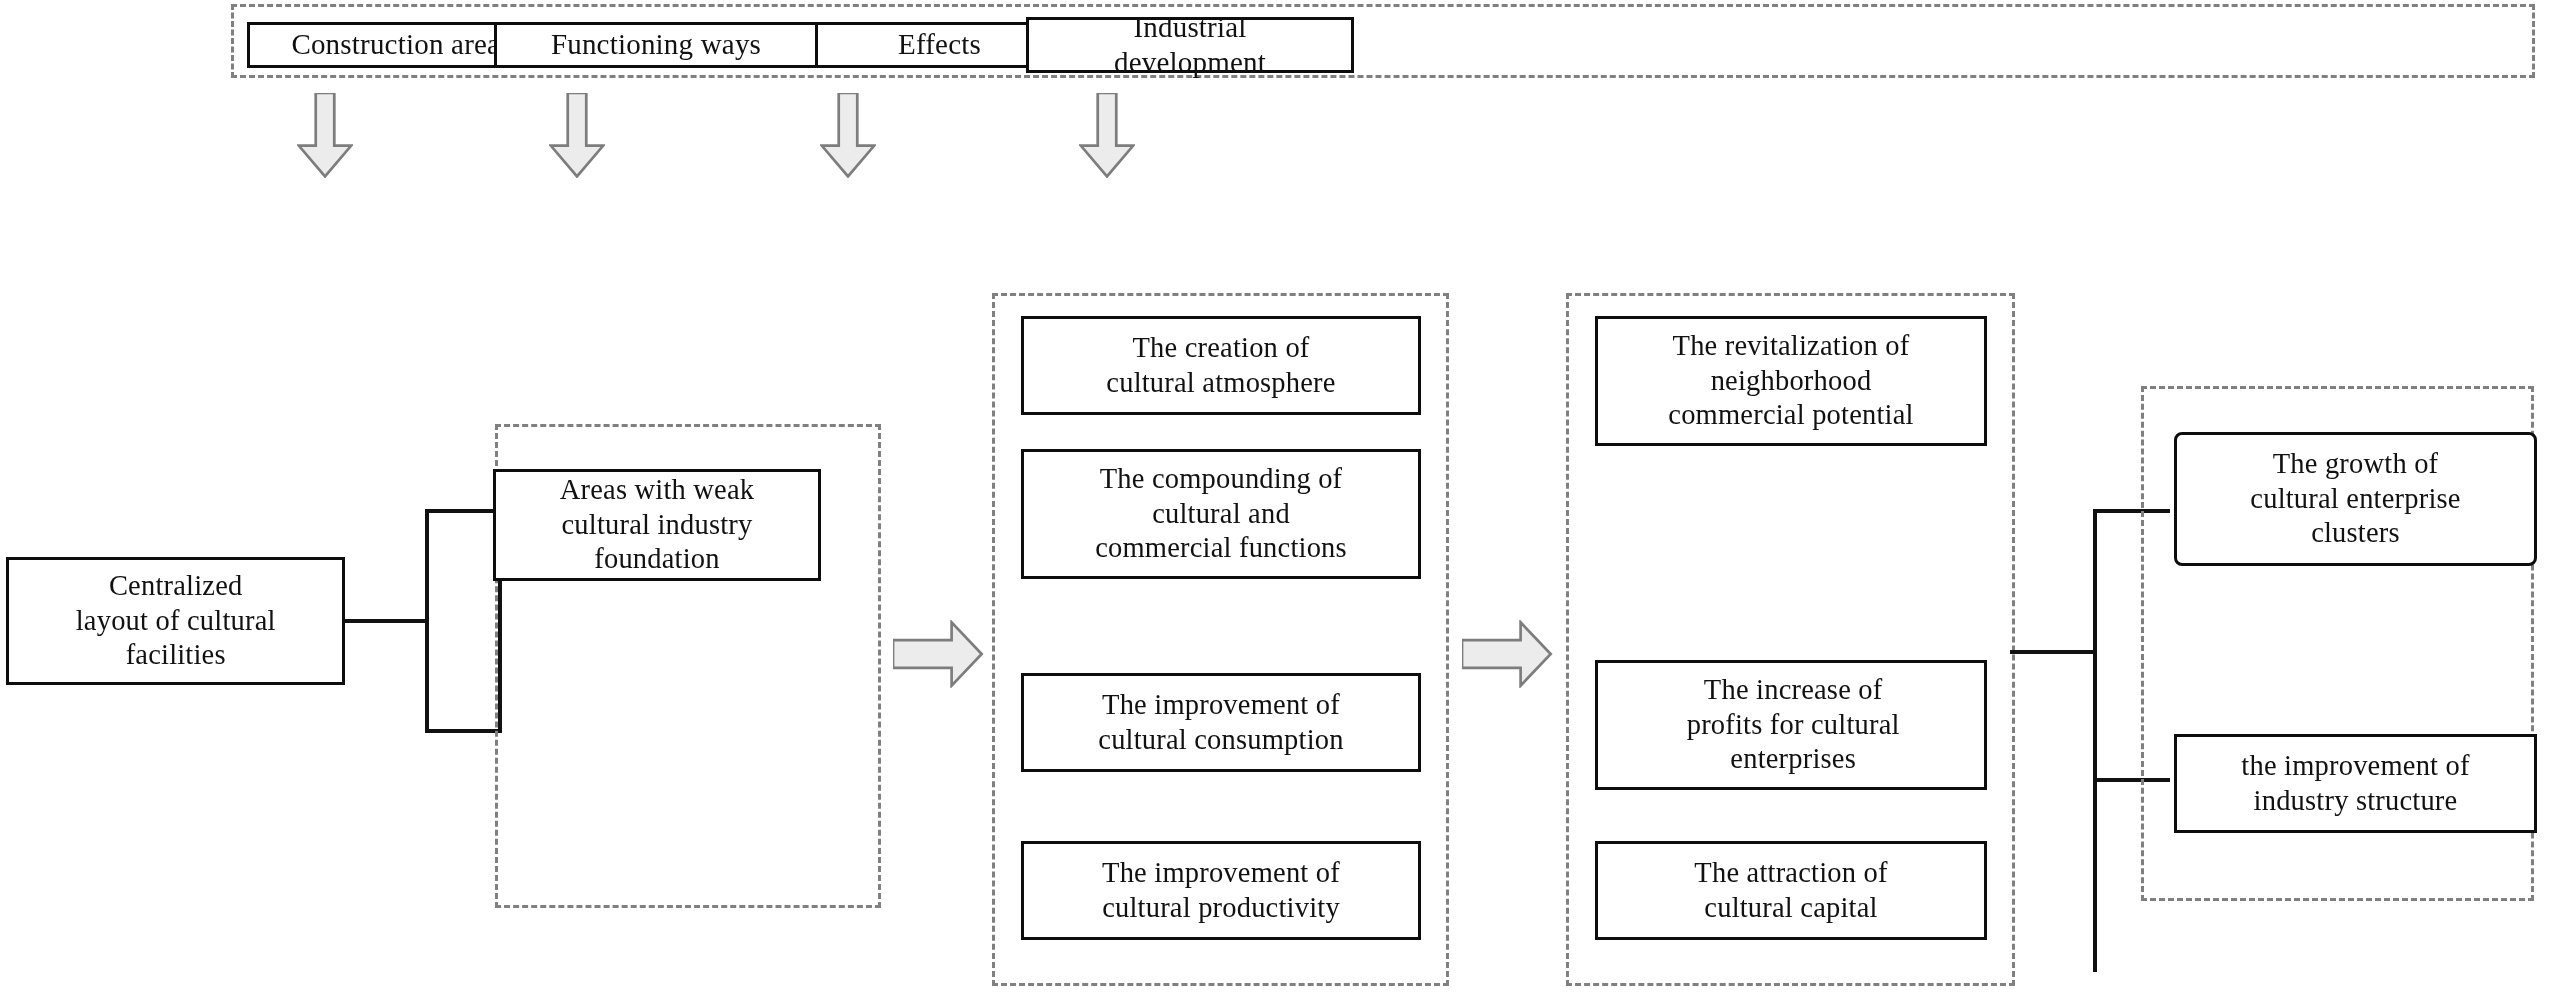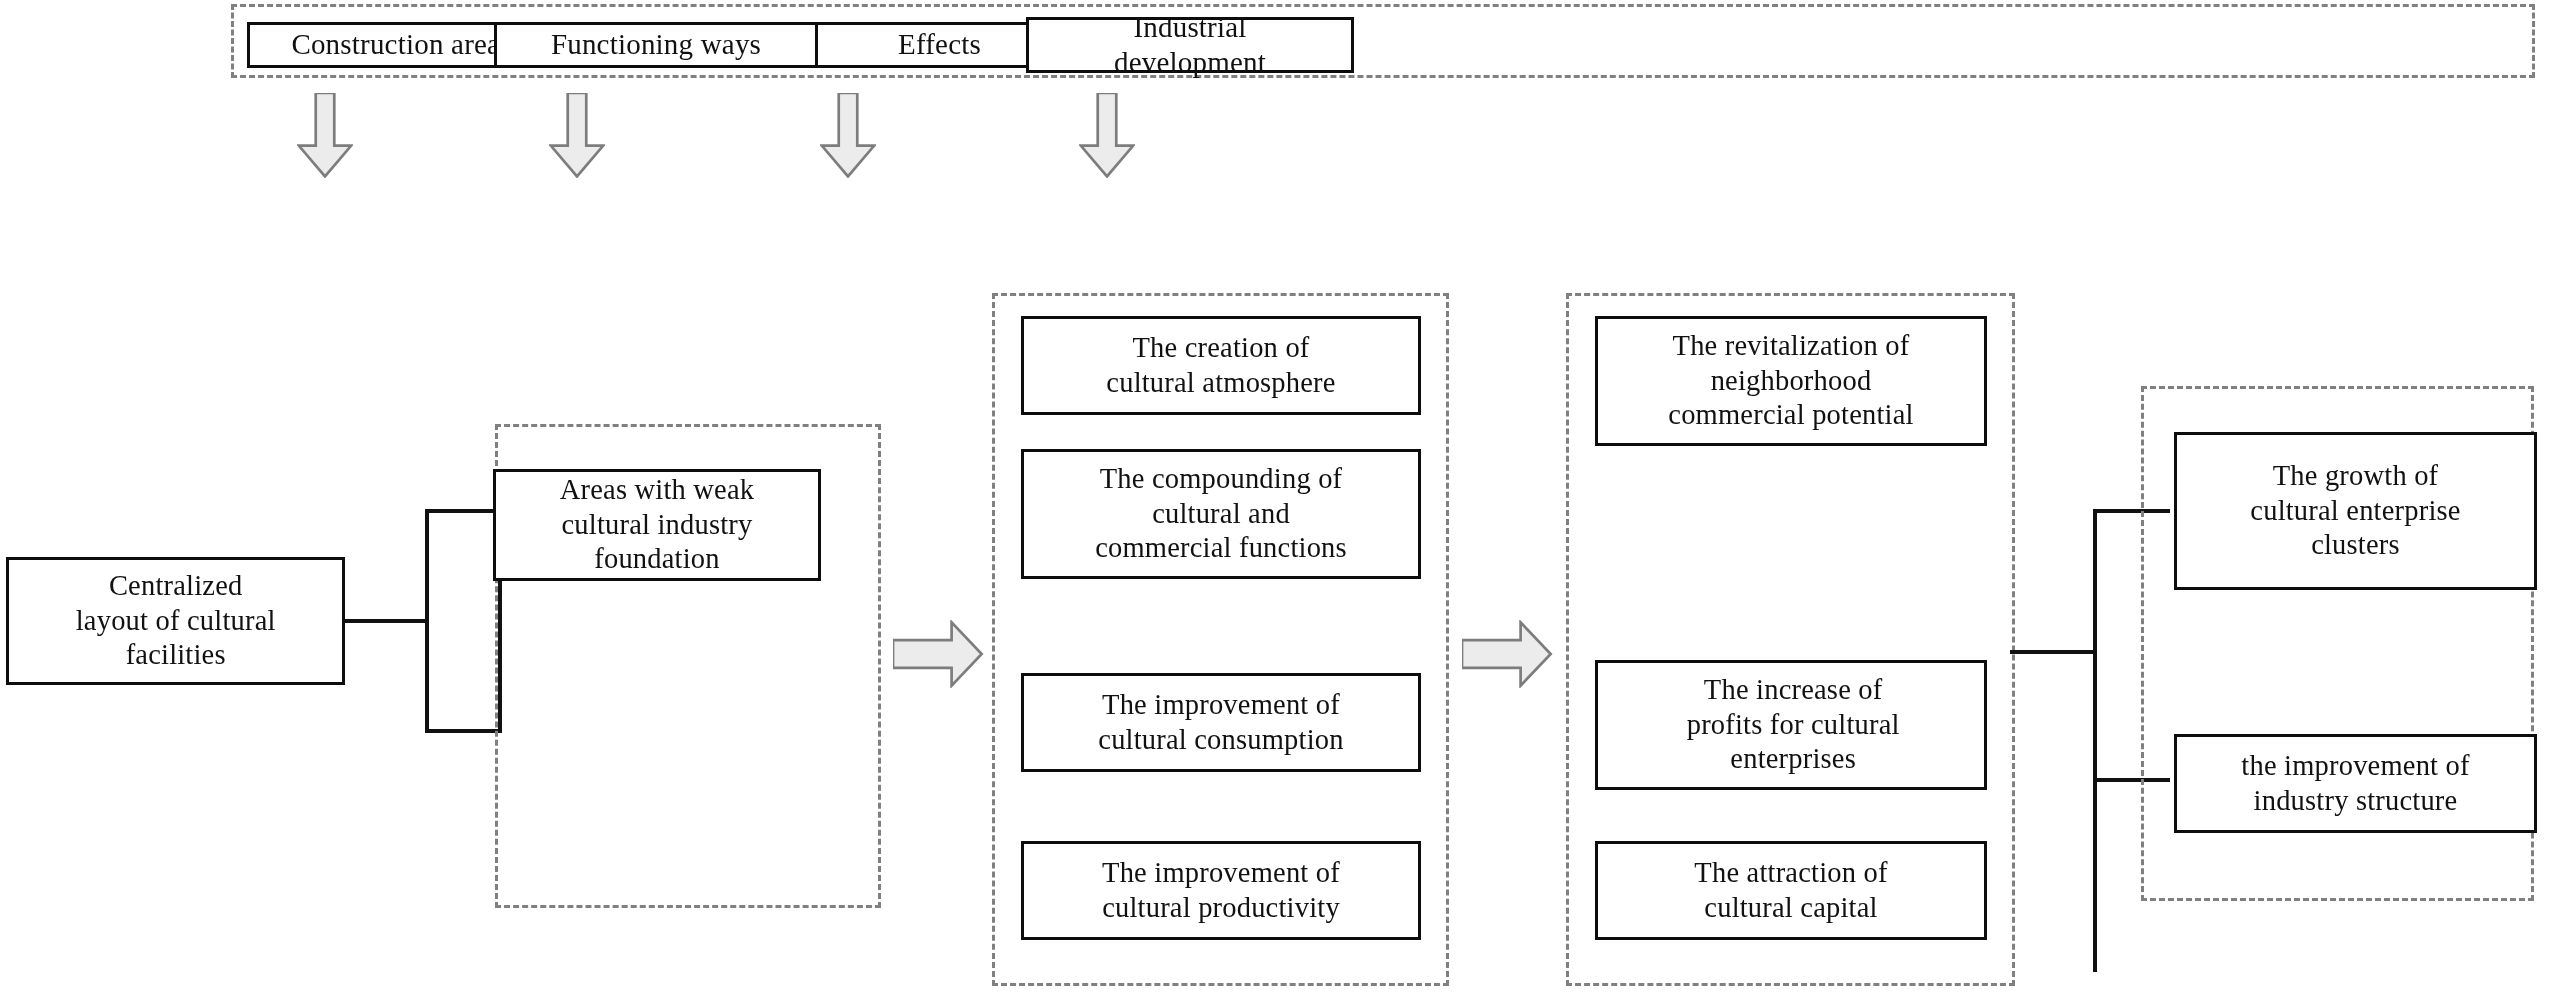--- a/index.html
+++ b/index.html
@@ -145,21 +145,21 @@
   <div class="node" style="left:1595px; top:841px; width:392px; height:99px; white-space:pre-line;">The attraction of
 cultural capital</div>
 
   <div class="line hline" style="left:2010px; top:650px; width:86px;"></div>
   <div class="line vline" style="left:2093px; top:509px; height:463px;"></div>
   <div class="line hline" style="left:2093px; top:509px; width:77px;"></div>
   <div class="line hline" style="left:2093px; top:778px; width:77px;"></div>
 
   <div class="dashed" style="left:2141px; top:386px; width:393px; height:515px;"></div>
 
-  <div class="node" style="left:2174px; top:432px; width:363px; height:158px; white-space:pre-line;">The growth of
+  <div class="node" style="left:2174px; top:432px; width:363px; height:134px; white-space:pre-line;border-radius:8px;">The growth of
 cultural enterprise
 clusters</div>
 
   <div class="node" style="left:2174px; top:734px; width:363px; height:99px; white-space:pre-line;">the improvement of
 industry structure</div>
 
 </div>
 
 
 </body></html>

